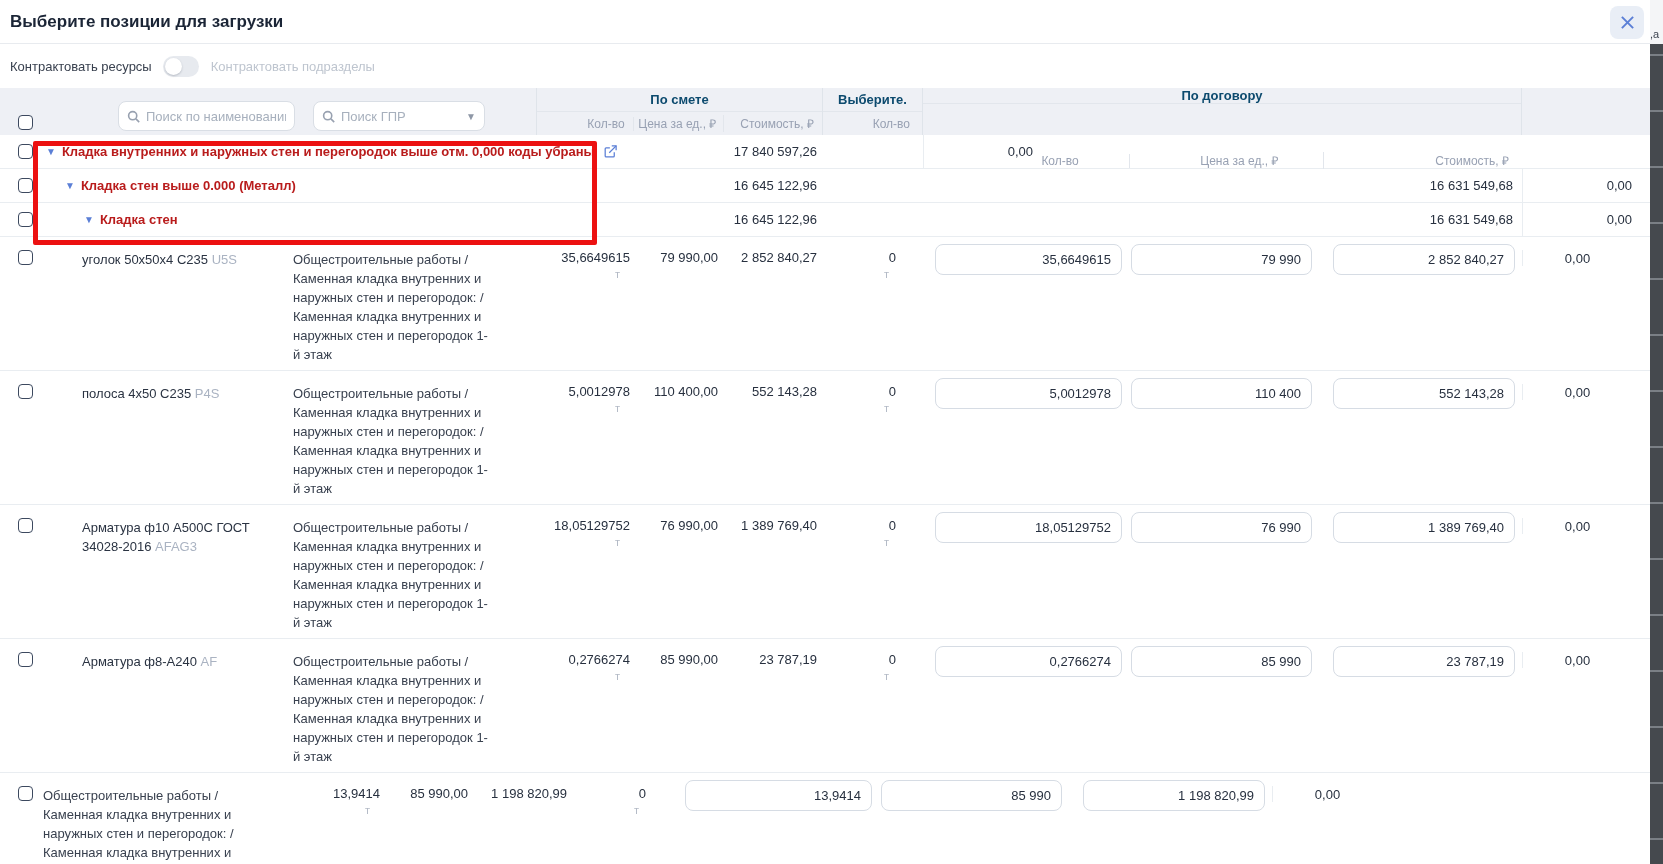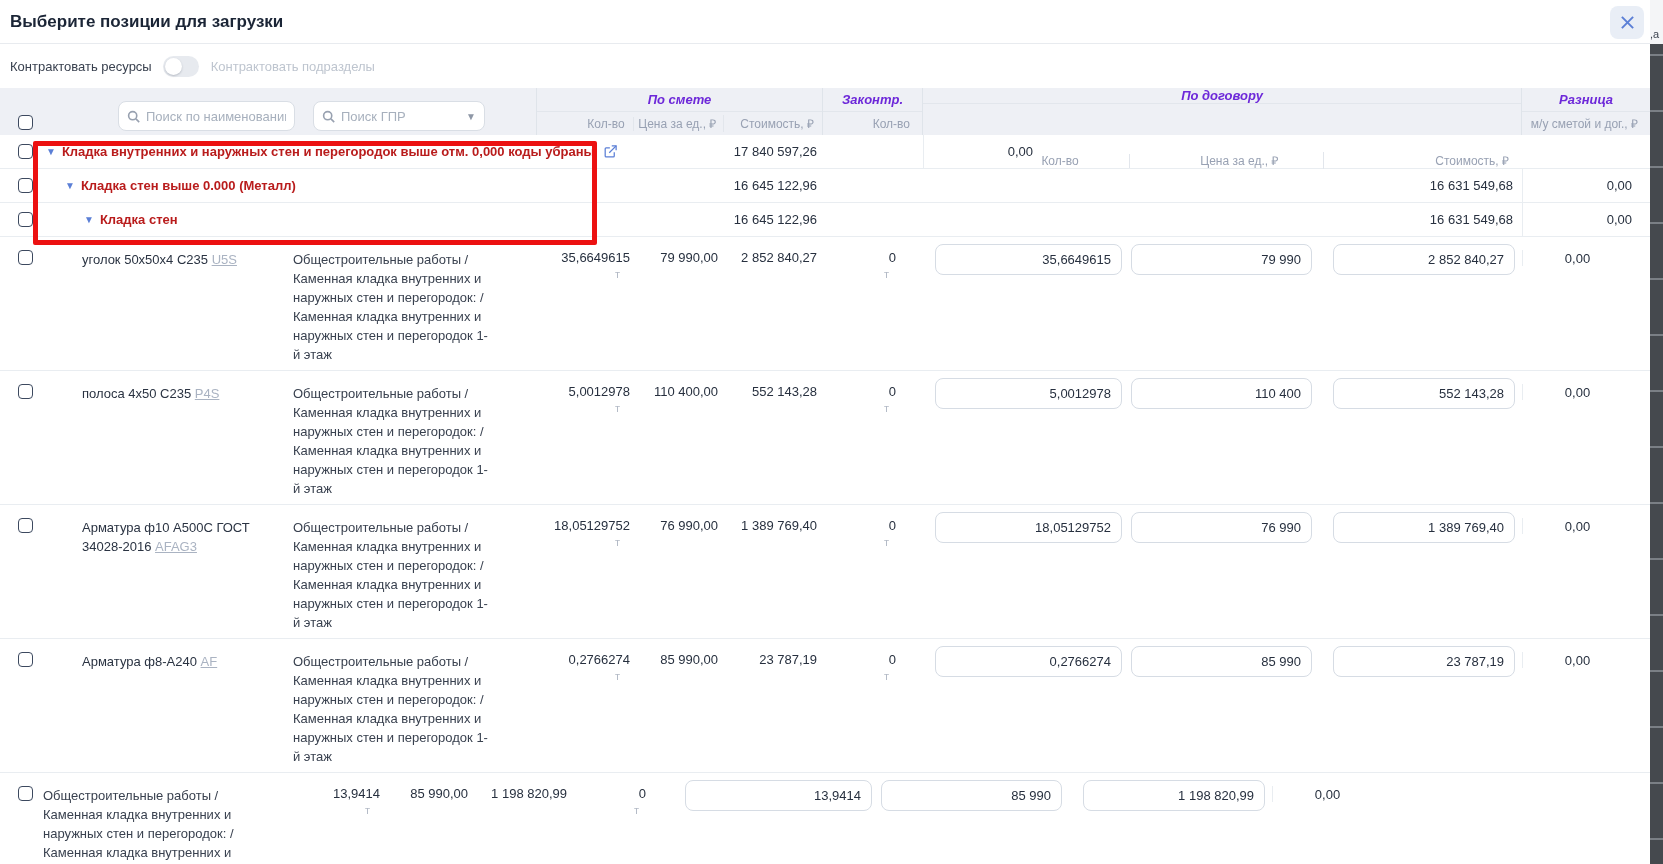--- a/index.html
+++ b/index.html
@@ -42,21 +42,21 @@
   .searchbox svg { width:13px; height:13px; stroke:#98a1b0; stroke-width:2; fill:none; flex:0 0 auto; }
   .searchbox input { border:none; outline:none; font-size:13px; width:100%; margin-left:6px;
     font-family:"Liberation Sans", sans-serif; color:#39414f; background:transparent; }
   .searchbox input::placeholder { color:#a7b0bd; }
   .sb-name { width:177px; margin-left:85px; }
   .sb-gpr  { width:172px; margin-left:18px;justify-content:flex-end; }
   .sb-gpr .caret-dn { color:#8e97a6; font-size:10px; margin-left:4px; }
 
   .h-group { display:flex; flex-direction:column; border-right:1px solid #dfe4ea; }
   .h-group .g-title { height:24px; display:flex; align-items:center; justify-content:center;
-    font-size:13px; font-weight:700; color:#6d28d9; border-bottom:1px solid #e2e6ec;font-style:italic; }
+    font-size:13px; font-weight:700; color:#0c4a6e; border-bottom:1px solid #e2e6ec; }
   .h-group .g-sub { height:23px; display:flex; align-items:center; color:#98a1b3; }
   .g-sub .sc { text-align:right; }
   .g-estimate { width:286px; } .g-contracted { width:100px; } .g-contract { width:599px;gap:48px; } .g-diff { width:128px; border-right:none; }
   .sc-eq { width:97px; padding-right:8px; border-right:1px solid #e2e6ec; }
   .sc-ep { width:91px; padding-right:7px; border-right:1px solid #e2e6ec; }
   .sc-ec { width:98px; padding-right:8px; }
   .sc-zq { width:100px; padding-right:12px; }
   .sc-dq { width:207px; padding-right:50px; border-right:1px solid #e2e6ec; }
   .sc-dp { width:195px; padding-right:45px; border-right:1px solid #e2e6ec; }
   .sc-dc { width:197px; padding-right:12px; }
@@ -79,21 +79,21 @@
   .extlink { margin-left:8px; display:inline-flex; cursor:pointer; }
   .extlink svg { width:15px; height:15px; stroke:#5b7fd6; stroke-width:2; fill:none; }
   .c-est-cost { width:286px; padding-right:6px; }
   .c-zqty-empty { width:100px; }
   .c-con-cost { width:599px; padding-right:9px; }
   .c-diff { width:128px; padding-right:18px;text-align:center; }
 
   
   .res-row { min-height:127px; align-items:flex-start; padding-top:13px; padding-bottom:6px; }
   .c-name { width:250px; padding-left:42px; padding-right:10px; line-height:19px; color:#2a3342; }
-  .res-code { color:#aab3c2;text-decoration:underline; }
+  .res-code { color:#aab3c2; }
   .c-desc { width:247px; padding-left:3px; padding-right:42px; line-height:19px; color:#39414f; }
   .c-qty { width:97px; padding-right:4px; }
   .c-price { width:91px; padding-right:7px; }
   .c-cost { width:98px; padding-right:6px; }
   .c-zqty { width:100px; padding-right:27px; text-align:right; }
   .unit { font-size:11px; color:#b3bac6; margin-top:3px; padding-right:10px; }
   .c-zqty .unit { padding-right:7px; }
   .c-dqty { width:207px; } .c-dprice { width:195px; } .c-dcost { width:197px; }
   .cell-input { height:31px; border:1px solid #d6dce4; border-radius:8px; background:#fff;
     font-size:13px; text-align:right; padding:0 10px; color:#27303f; margin-top:-6px;
@@ -158,41 +158,35 @@
       <div class="h-group g-estimate">
         <div class="g-title">По смете</div>
         <div class="g-sub">
           <div class="sc sc-eq">Кол-во</div>
           <div class="sc sc-ep">Цена за ед., ₽</div>
           <div class="sc sc-ec">Стоимость, ₽</div>
         </div>
       </div>
 
       <div class="h-group g-contracted">
-        <div class="g-title">Законтр.</div>
+        <div class="g-title">Выберите.</div>
         <div class="g-sub">
           <div class="sc sc-zq">Кол-во</div>
         </div>
       </div>
 
       <div class="h-group g-contract">
         <div class="g-title">По договору</div>
         <div class="g-sub">
           <div class="sc sc-dq">Кол-во</div>
           <div class="sc sc-dp">Цена за ед., ₽</div>
           <div class="sc sc-dc">Стоимость, ₽</div>
         </div>
       </div>
 
-      <div class="h-group g-diff">
-        <div class="g-title">Разница</div>
-        <div class="g-sub">
-          <div class="sc sc-df">м/у сметой и дог., ₽</div>
-        </div>
-      </div>
     </div>
 
     <div class="tbody">
         <div class="row tree-row">
     <div class="c c-check">
             <span class="cb"></span>
           </div>
     <div class="c tree-name" style="padding-left: 6px;">
       <span class="tree-caret">▼</span>
       <span class="tree-label">Кладка внутренних и наружных стен и перегородок выше отм. 0,000 коды убраны</span>

